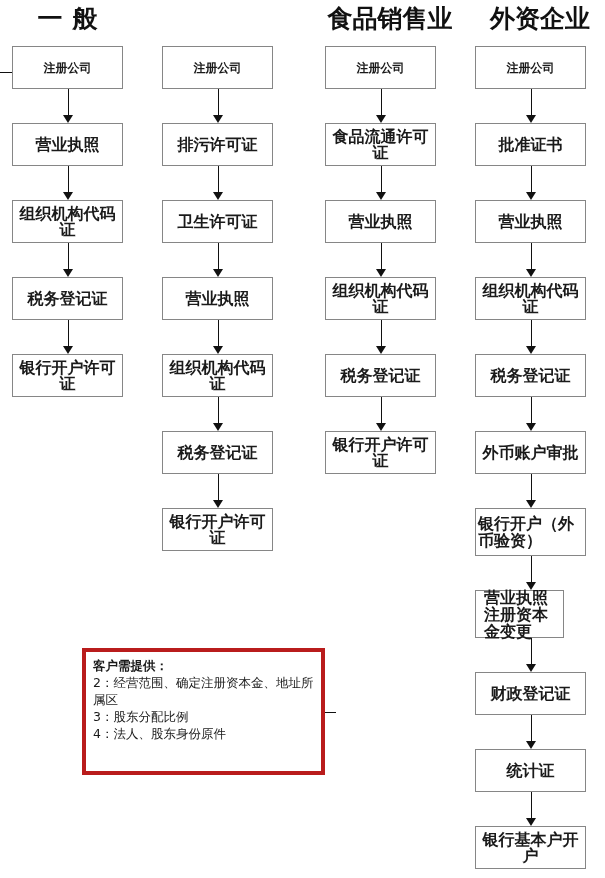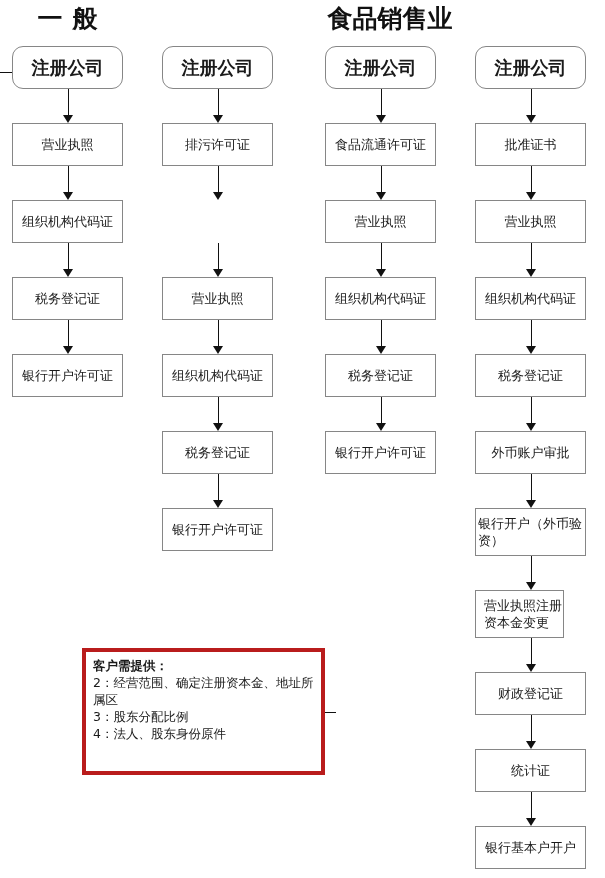--- a/index.html
+++ b/index.html
@@ -24,26 +24,27 @@
 
   .node{
     position:absolute;
     box-sizing:border-box;
     border:1px solid #868686;
     background:#ffffff;
     display:flex;
     align-items:center;
     justify-content:center;
     text-align:center;
-    font-size:13px;
+    font-size:16px;
     line-height:16px;
     color:#1a1a1a;
     padding:0 2px;
-  }
-  .node.first{font-weight:bold;font-size:18px;border-radius:11px;}
+    font-weight:bold;
+  }
+  .node.first{font-weight:bold;font-size:12px;}
   .node.wrap{
     justify-content:flex-start;
     text-align:left;
     padding:2px 1px 2px 2px;
     line-height:17px;
   }
   .node.wrap .txt{display:block;width:100%;}
 
   .conn{position:absolute;width:1px;background:#111111;}
   .arrow{
@@ -98,20 +99,23 @@
     <div class="node first" style="left: 162px; top: 46px; width: 111px; height: 43px;">
       <span class="txt">注册公司</span>
     </div>
     <div class="conn" style="left: 218px; top: 89px; height: 27px;"></div>
     <div class="arrow" style="left: 213px; top: 115px;"></div>
     <div class="node" style="left: 162px; top: 123px; width: 111px; height: 43px; justify-content: center;">
       <span class="txt">排污许可证</span>
     </div>
     <div class="conn" style="left: 218px; top: 166px; height: 27px;"></div>
     <div class="arrow" style="left: 213px; top: 192px;"></div>
+    <div class="node" style="left: 162px; top: 200px; width: 111px; height: 43px;">
+      <span class="txt">卫生许可证</span>
+    </div>
     <div class="conn" style="left: 218px; top: 243px; height: 27px;"></div>
     <div class="arrow" style="left: 213px; top: 269px;"></div>
     <div class="node" style="left: 162px; top: 277px; width: 111px; height: 43px;">
       <span class="txt">营业执照</span>
     </div>
     <div class="conn" style="left: 218px; top: 320px; height: 27px;"></div>
     <div class="arrow" style="left: 213px; top: 346px;"></div>
     <div class="node" style="left: 162px; top: 354px; width: 111px; height: 43px;">
       <span class="txt">组织机构代码证</span>
     </div>
@@ -147,20 +151,21 @@
     <div class="conn" style="left: 381px; top: 320px; height: 27px;"></div>
     <div class="arrow" style="left: 376px; top: 346px;"></div>
     <div class="node" style="left: 325px; top: 354px; width: 111px; height: 43px;">
       <span class="txt">税务登记证</span>
     </div>
     <div class="conn" style="left: 381px; top: 397px; height: 27px;"></div>
     <div class="arrow" style="left: 376px; top: 423px;"></div>
     <div class="node" style="left: 325px; top: 431px; width: 111px; height: 43px;">
       <span class="txt">银行开户许可证</span>
     </div>
+    <div class="col-header " style="left: 475px; top: 4px; width: 130px;">外资企业</div>
     <div class="node first" style="left: 475px; top: 46px; width: 111px; height: 43px;">
       <span class="txt">注册公司</span>
     </div>
     <div class="conn" style="left: 531px; top: 89px; height: 27px;"></div>
     <div class="arrow" style="left: 526px; top: 115px;"></div>
     <div class="node" style="left: 475px; top: 123px; width: 111px; height: 43px;">
       <span class="txt">批准证书</span>
     </div>
     <div class="conn" style="left: 531px; top: 166px; height: 27px;"></div>
     <div class="arrow" style="left: 526px; top: 192px;"></div>

